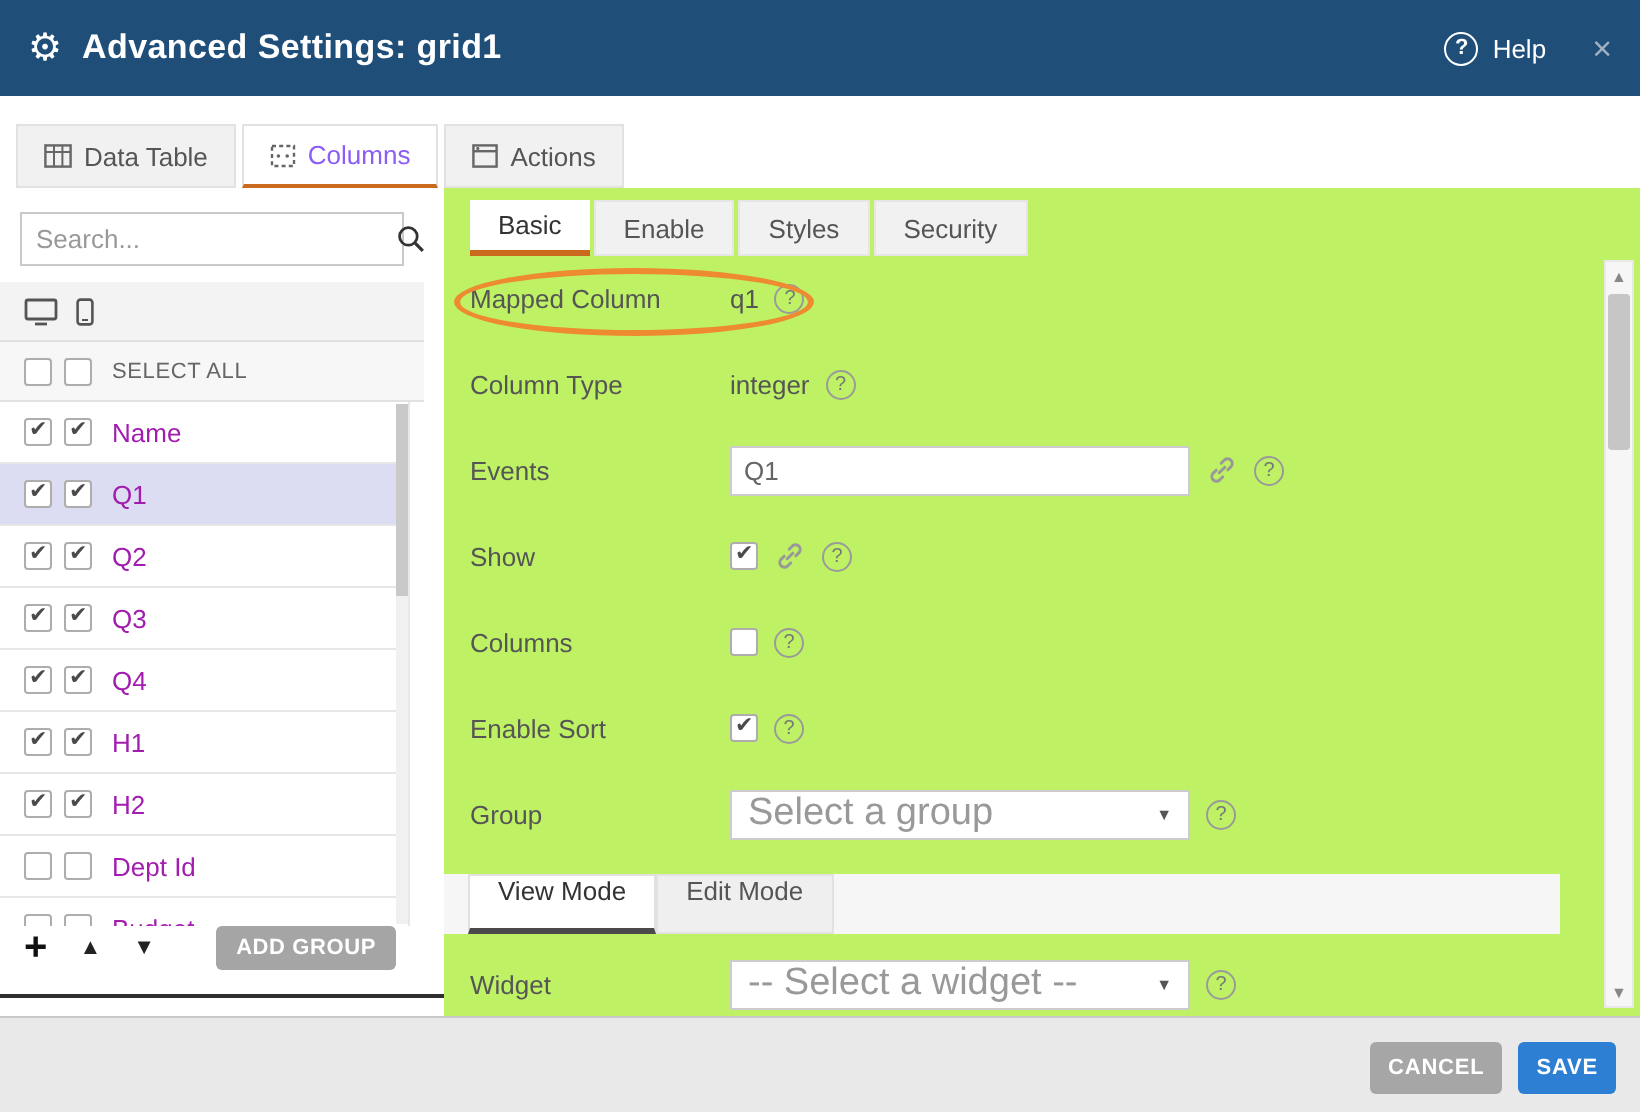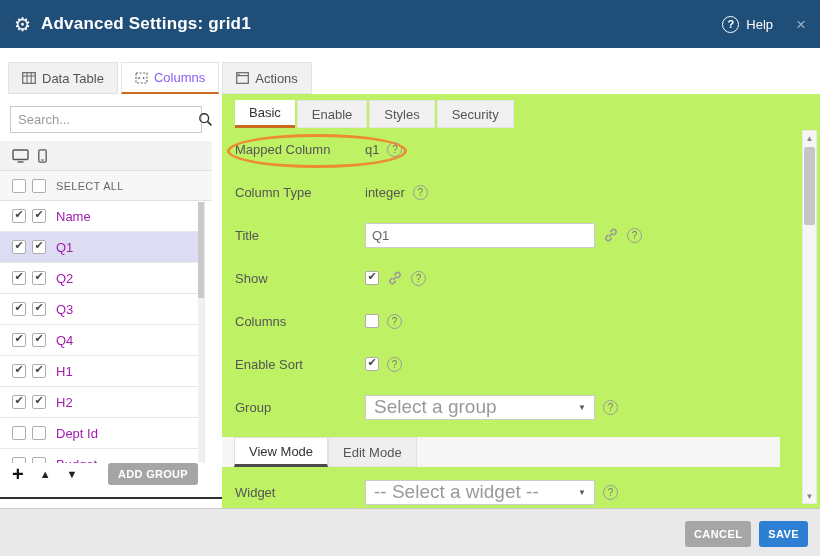--- a/index.html
+++ b/index.html
@@ -70,21 +70,21 @@
   .qicon { width:15px; height:15px; border:1px solid #9a9a9a; border-radius:50%; color:#777; font-size:10px; display:flex; align-items:center; justify-content:center; cursor:pointer; flex:none; }
   .tinput { width:230px; height:25px; border:1px solid #ccc; font-size:13px; color:#666; padding:0 6px; font-family:inherit; outline:none; }
   .select { width:230px; height:25px; border:1px solid #ccc; background:#fff; display:flex; align-items:center; justify-content:space-between; padding:0 8px; cursor:pointer; }
   .sel-text { font-size:19px; color:#999; }
   .caret { font-size:8px; color:#555; }
   .chain-icon { display:flex; cursor:pointer; }
 
   .annotation-ellipse { position:absolute; left:-8px; top:-2px; width:180px; height:34px; border:3px solid var(--accent-orange,#ee8a31); border-radius:50%; pointer-events:none; }
 
   .mode-strip { margin:6px 0 12px -13px; width:558px; height:30px; background:#f6f6f6; display:flex; align-items:flex-end; padding-left:12px; }
-  .modetab { padding:0 14px; height:30px; display:flex; align-items:center; font-size:13px; color:#555; cursor:pointer; background:transparent; }
+  .modetab { padding:0 14px; height:30px; display:flex; align-items:flex-start; font-size:13px; color:#555; cursor:pointer; background:transparent; }
   .modetab.active { background:#fff; border:1px solid #e0e0e0; border-bottom:3px solid var(--mode-tab-underline,#4a4a4a); color:#333; }
   .modetab.inactive { background:#efefef; border:1px solid #e2e2e2; }
 
   
   .vscroll { position:absolute; right:3px; top:36px; width:15px; height:374px; background:#f6f6f6; border:1px solid #e8e8e8; }
   .vs-arrow { height:14px; display:flex; align-items:center; justify-content:center; font-size:8px; color:#888; cursor:pointer; }
   .vs-arrow.bottom { position:absolute; bottom:0; left:0; right:0; }
   .vs-thumb { position:absolute; top:16px; left:1px; width:11px; height:78px; background:#c6c6c6; border-radius:2px; cursor:pointer; }
 </style>
 </head>
@@ -267,21 +267,21 @@
 
         <div class="frow">
           <div class="flabel">Column Type</div>
           <div class="fctrl">
             <span class="fvalue">integer</span>
             <span class="qicon">?</span>
           </div>
         </div>
 
         <div class="frow">
-          <div class="flabel">Title</div>
+          <div class="flabel">Events</div>
           <div class="fctrl">
             <input class="tinput" type="text" value="Q1" style="">
             <span class="chain-icon">
               <svg width="16" height="16" viewBox="0 0 16 16" fill="none" stroke="#999" stroke-width="1.5" stroke-linecap="round">
                   <path d="M6.6 9.4 L9.4 6.6"></path>
                   <path d="M7.6 4.6 l1.7-1.7 a2.35 2.35 0 0 1 3.3 3.3 l-1.7 1.7"></path>
                   <path d="M8.4 11.4 l-1.7 1.7 a2.35 2.35 0 0 1 -3.3 -3.3 l1.7-1.7"></path>
                 </svg>
             </span>
             <span class="qicon">?</span>

